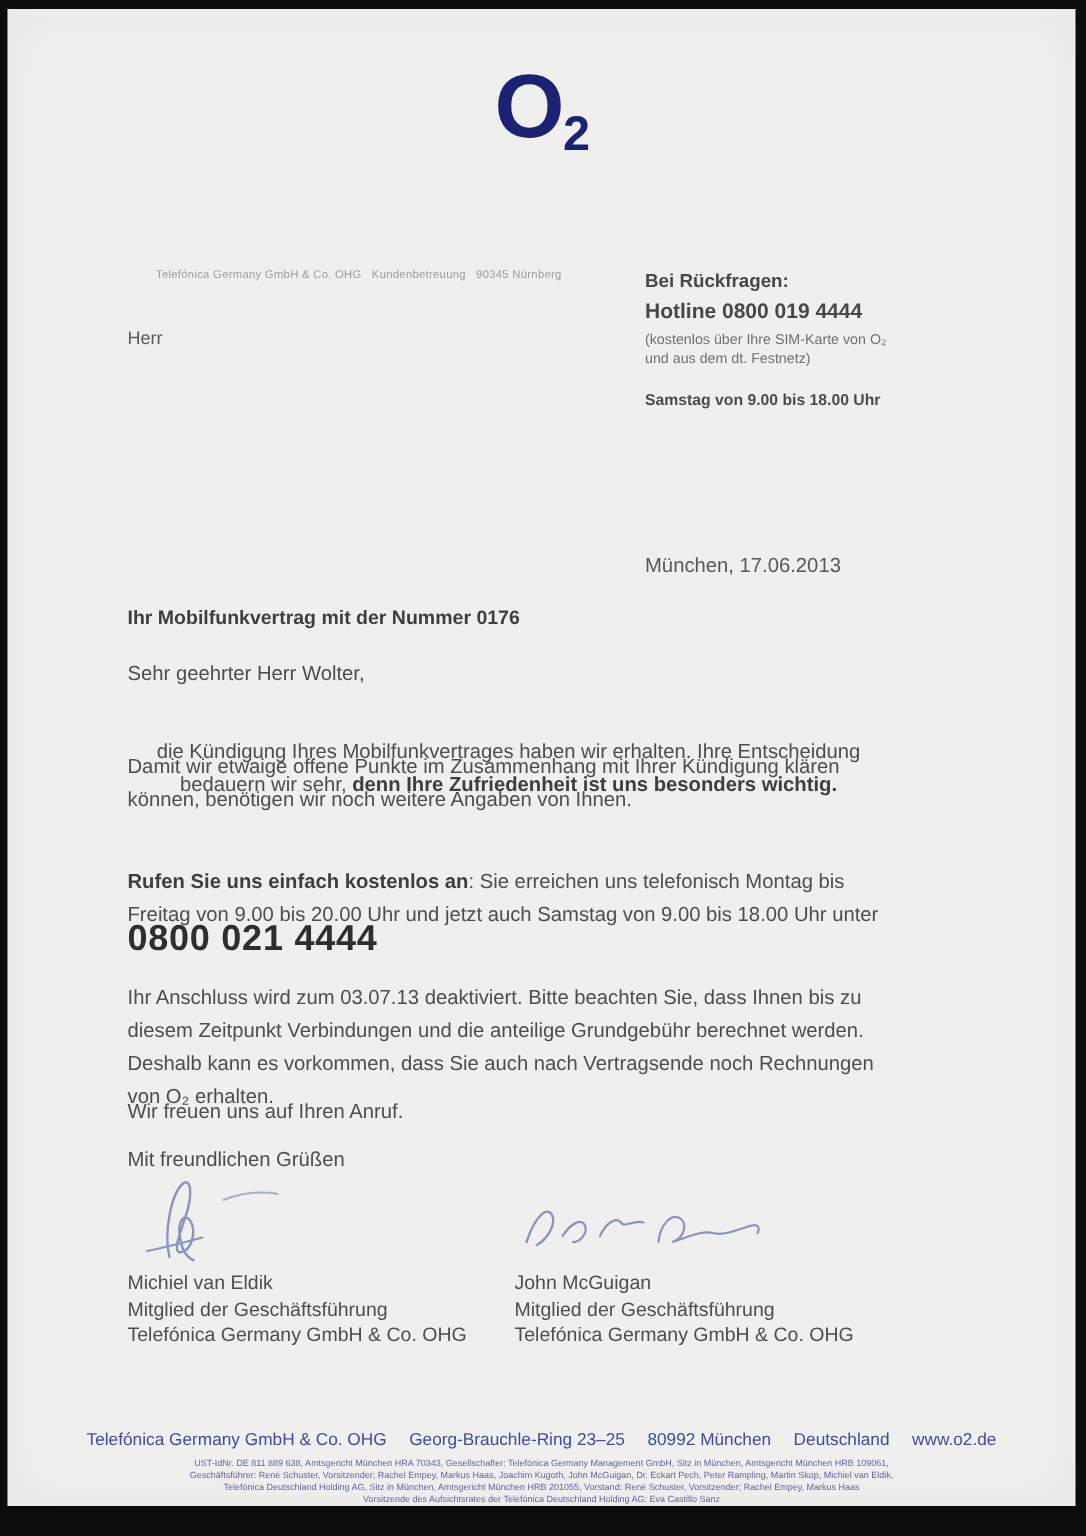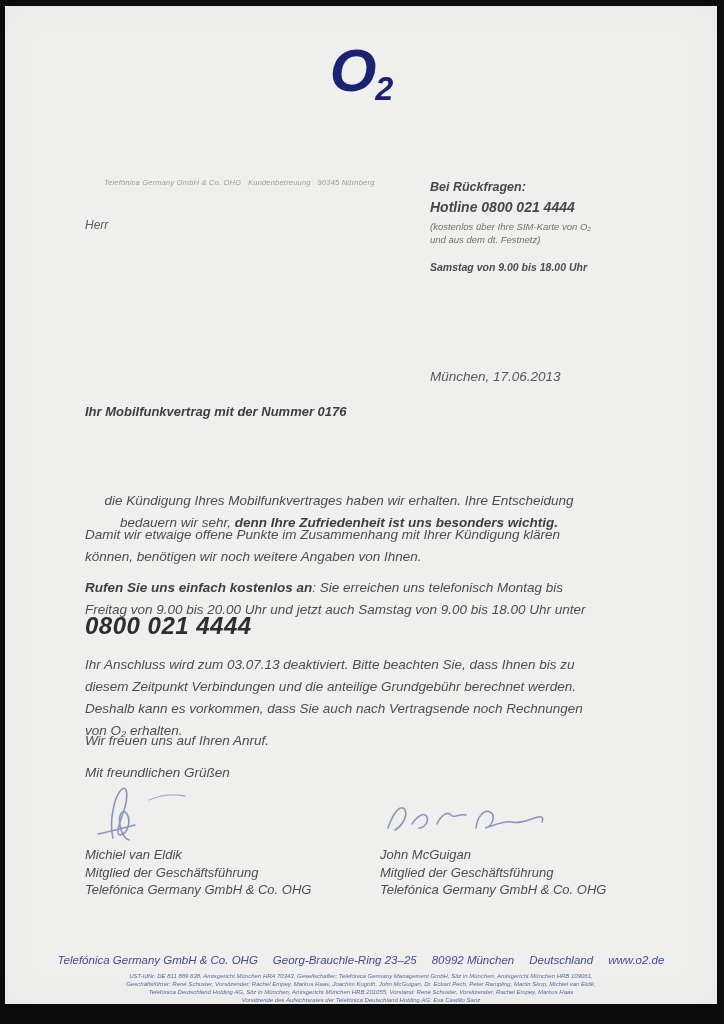--- a/index.html
+++ b/index.html
@@ -5,21 +5,20 @@
   * { margin: 0; padding: 0; box-sizing: border-box; }
   body { width: 724px; height: 1024px; font-family: "Liberation Sans", sans-serif; }
   .page {
     position: relative; width: 724px; height: 1024px;
     background: #0c0c0c; overflow: hidden;
   }
   .paper {
     position: absolute; top: 6px; left: 5px; right: 7px; bottom: 20px;
     background: #efefee;
     box-shadow: inset 0 0 40px rgba(0,0,0,0.03);
-    font-style: italic;
   }
   
   .logo {
     position: absolute; top: 30px; left: 0; right: 0; text-align: center;
     color: #1b2173; font-weight: bold; font-size: 60px; letter-spacing: -1px;
   }
   .logo .sub { font-size: 0.54em; vertical-align: -0.28em; }
   
   .sender-line {
     position: absolute; top: 172px; left: 84px; font-size: 7.5px;
@@ -35,31 +34,31 @@
   .contact .note { font-size: 9.5px; color: #70706e; line-height: 13px; font-weight: normal; }
   .contact .hours { margin-top: 14px; font-size: 10.5px; font-weight: bold; line-height: 15px; color: #4c4c4c; }
   
   .date-line { position: absolute; top: 363px; left: 425px; font-size: 13.5px; color: #585858; }
   
   .subject { position: absolute; top: 398px; left: 80px; font-size: 13px; font-weight: bold; color: #3e3e3e; }
   .body-text { position: absolute; left: 80px; width: 508px; font-size: 13.5px; color: #4d4d4d; line-height: 22px; }
   .body-text strong { color: #3e3e3e; }
   .salutation { top: 432px; }
   .p1 { top: 484px; text-align: center; }
-  .p2 { top: 518px; }
+  .p2 { top: 494px; }
   .p3 { top: 571px; }
   .phone-big {
     position: absolute; top: 606px; left: 80px;
     font-size: 24px; font-weight: bold; color: #2e2e2e; letter-spacing: 0.5px;
   }
   .p4 { top: 648px; }
   .p5 { top: 724px; }
   .closing { top: 756px; }
   
-  .signatures { position: absolute; top: 778px; left: 80px; display: flex; gap: 37px; }
+  .signatures { position: absolute; top: 778px; left: 80px; display: flex; }
   .sig-col { width: 258px; }
   .sig-scribble { height: 58px; margin-bottom: 4px; }
   .sig-scribble svg { overflow: visible; }
   .sig-lines { font-size: 13px; color: #4d4d4d; line-height: 17.5px; }
   
   .footer-main {
     position: absolute; top: 948px; left: 0; right: 0;
     display: flex; justify-content: center; gap: 15px;
     font-size: 11.5px; color: #3e4b9e;
   }
@@ -75,32 +74,33 @@
   <div class="paper">
 
     <div class="logo"><span>O</span><span class="sub">2</span></div>
 
     <div class="sender-line">Telefónica Germany GmbH &amp; Co. OHG&nbsp;&nbsp;&nbsp;Kundenbetreuung&nbsp;&nbsp;&nbsp;90345 Nürnberg</div>
 
     <div class="recipient">Herr</div>
 
     <div class="contact">
       <div class="heading">Bei Rückfragen:</div>
-      <div class="hotline">Hotline 0800 021 4444</div>
+      <div class="hotline">Hotline 0800 019 4444</div>
       <div class="note">(kostenlos über Ihre SIM-Karte von O₂</div>
       <div class="note">und aus dem dt. Festnetz)</div>
       <div class="hours">
         <div>Samstag von 9.00 bis 18.00 Uhr</div>
       </div>
     </div>
 
     <div class="date-line">München, 17.06.2013</div>
 
     <div class="subject">Ihr Mobilfunkvertrag mit der Nummer 0176</div>
 
+    <p class="body-text salutation">Sehr geehrter Herr Wolter,</p>
 
     <p class="body-text p1"><span>die Kündigung Ihres Mobilfunkvertrages haben wir erhalten. Ihre Entscheidung bedauern wir sehr, </span><strong>denn Ihre Zufriedenheit ist uns besonders wichtig.</strong></p>
 
     <p class="body-text p2">Damit wir etwaige offene Punkte im Zusammenhang mit Ihrer Kündigung klären können, benötigen wir noch weitere Angaben von Ihnen.</p>
 
     <p class="body-text p3"><strong>Rufen Sie uns einfach kostenlos an</strong><span>: Sie erreichen uns telefonisch Montag bis Freitag von 9.00 bis 20.00 Uhr und jetzt auch Samstag von 9.00 bis 18.00 Uhr unter</span></p>
 
     <div class="phone-big">0800 021 4444</div>
 
     <p class="body-text p4">Ihr Anschluss wird zum 03.07.13 deaktiviert. Bitte beachten Sie, dass Ihnen bis zu diesem Zeitpunkt Verbindungen und die anteilige Grundgebühr berechnet werden. Deshalb kann es vorkommen, dass Sie auch nach Vertragsende noch Rechnungen von O₂ erhalten.</p>

